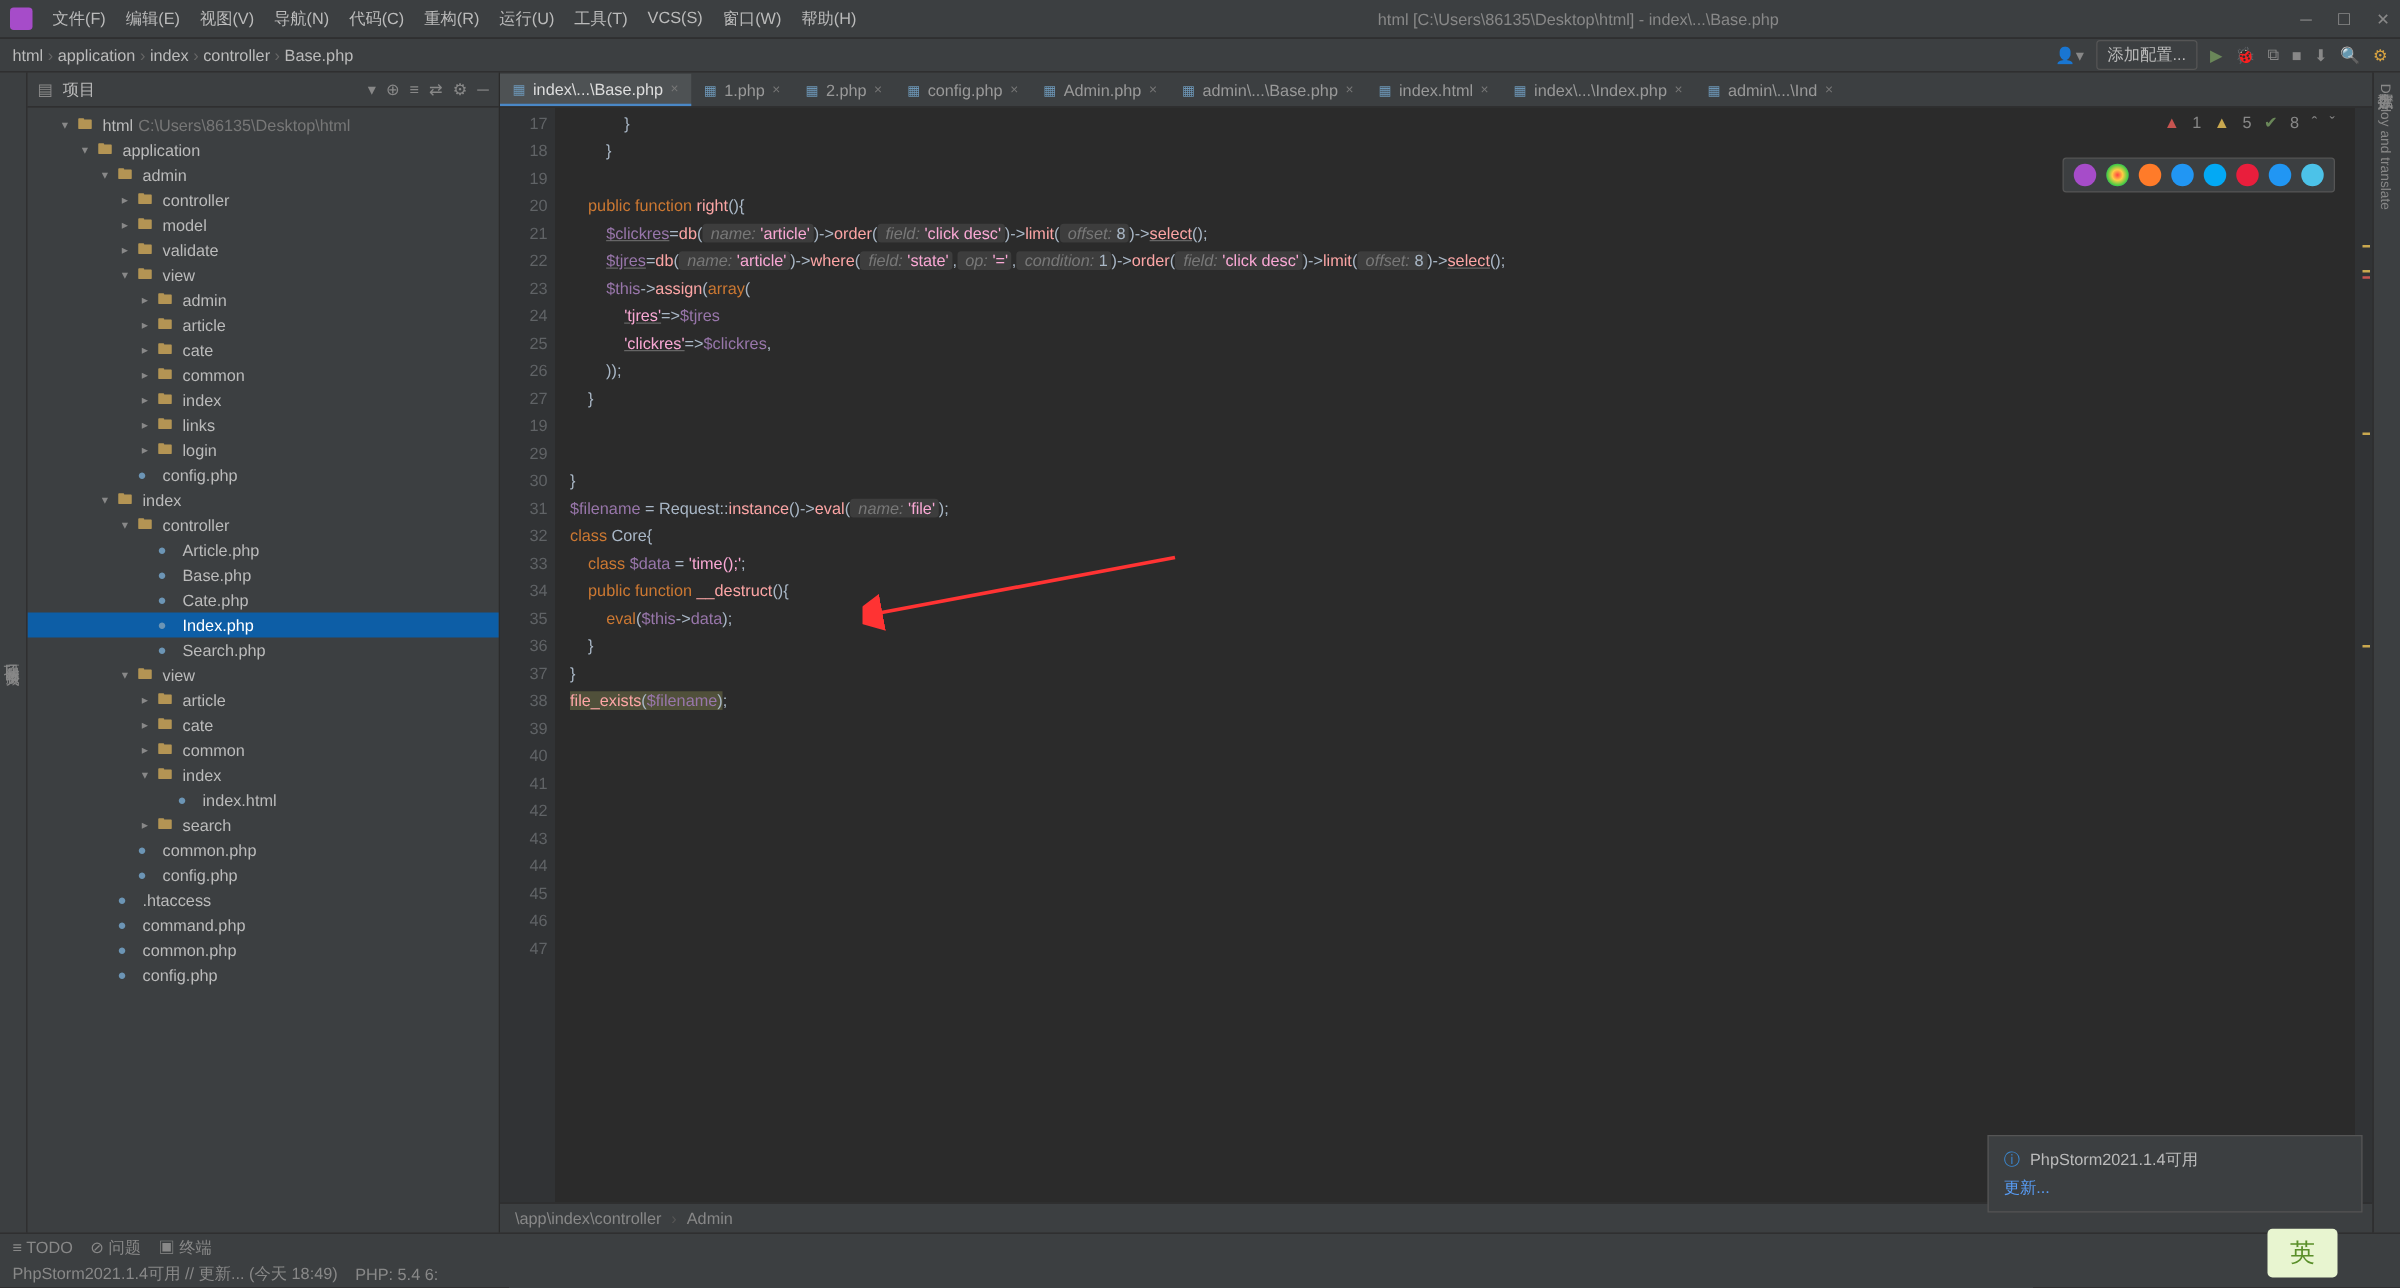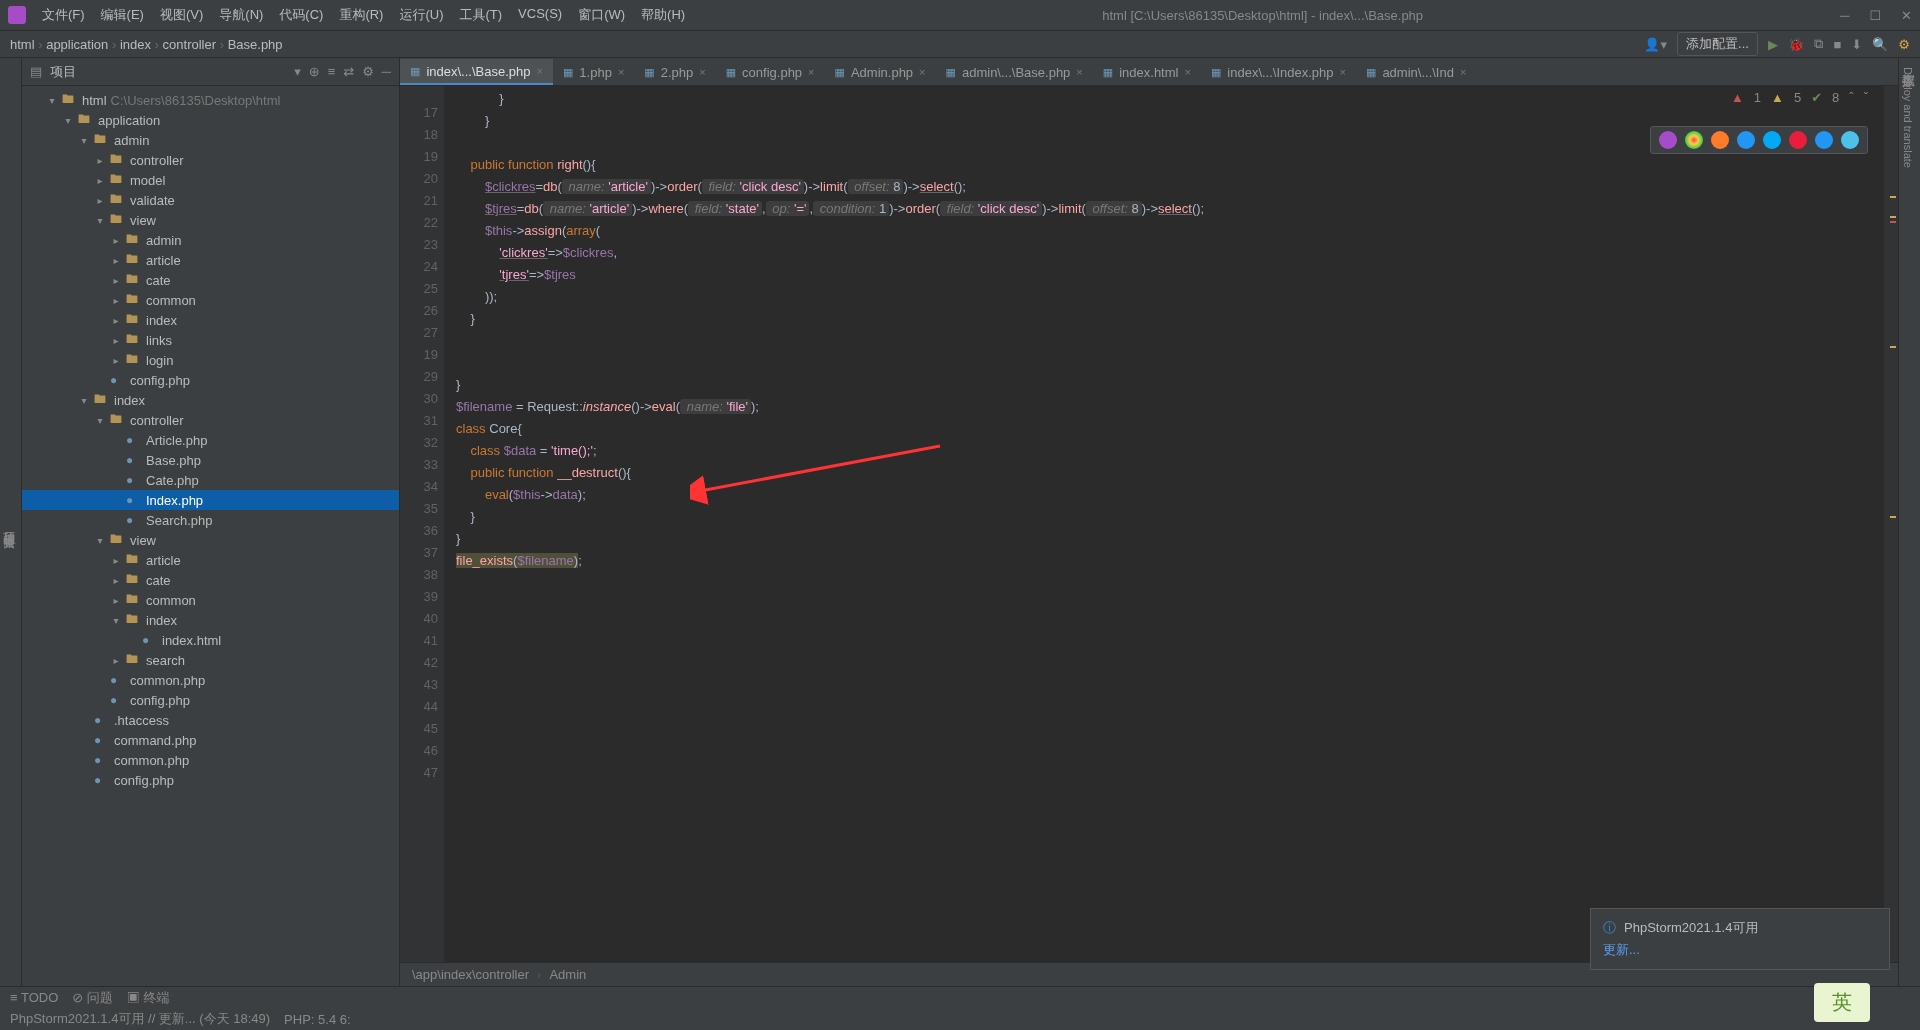--- a/index.html
+++ b/index.html
@@ -32,21 +32,21 @@
 .tree .fld{color:#b39454}
 .tree .php{color:#6c95b5}
 .tree .dim{color:#777}
 .editor-area{flex:1;display:flex;flex-direction:column;background:#2b2b2b}
 .tabs{height:28px;background:#3c3f41;display:flex;align-items:flex-end;border-bottom:1px solid #2b2b2b;overflow:hidden}
 .tab{display:flex;align-items:center;height:26px;padding:0 10px;gap:6px;color:#999;cursor:pointer}
 .tab.active{background:#4e5254;color:#ddd;border-bottom:2px solid #4a88c7}
 .tab .cls{color:#777;font-size:11px}
 .tab .fi{color:#6c95b5;font-size:11px}
 .editor{flex:1;display:flex;position:relative;overflow:hidden}
-.gutter{width:44px;background:#313335;color:#606366;text-align:right;padding:16px 6px 0 0;font-family:Consolas,monospace;font-size:13px;line-height:22px}
+.gutter{width:44px;background:#313335;color:#606366;text-align:right;padding:2px 6px 0 0;font-family:Consolas,monospace;font-size:13px;line-height:22px}
 .code{flex:1;font-family:Consolas,monospace;font-size:14px;line-height:22px;padding:2px 0 0 12px;color:#a9b7c6;position:relative}
 .code .ln{height:22px;white-space:pre}
 .kw{color:#cc7832}
 .fn{color:#fca5a5}
 .str{color:#f9a8d4}
 .var{color:#9876aa}
 .hint{color:#787878;font-style:italic}
 .hintbg{background:#3d3d3d;border-radius:3px;padding:0 3px}
 .und{text-decoration:underline;text-decoration-color:#666}
 .hlbg{background:#50503a}
@@ -388,28 +388,28 @@
           <div>47</div>
         </div>
       <div class="code" id="code">
           <div class="ln">            }</div>
           <div class="ln">        }</div>
           <div class="ln"></div>
           <div class="ln">    <span class="kw">public function</span> <span class="fn">right</span>(){</div>
           <div class="ln">        <span class="var und">$clickres</span>=<span class="fn">db</span>(<span class="hintbg"><span class="hint"> name: </span><span class="str">'article'</span></span>)-&gt;<span class="fn">order</span>(<span class="hintbg"><span class="hint"> field: </span><span class="str">'click desc'</span></span>)-&gt;<span class="fn">limit</span>(<span class="hintbg"><span class="hint"> offset: </span>8</span>)-&gt;<span class="fn und">select</span>();</div>
           <div class="ln">        <span class="var und">$tjres</span>=<span class="fn">db</span>(<span class="hintbg"><span class="hint"> name: </span><span class="str">'article'</span></span>)-&gt;<span class="fn">where</span>(<span class="hintbg"><span class="hint"> field: </span><span class="str">'state'</span></span>,<span class="hintbg"><span class="hint"> op: </span><span class="str">'='</span></span>,<span class="hintbg"><span class="hint"> condition: </span>1</span>)-&gt;<span class="fn">order</span>(<span class="hintbg"><span class="hint"> field: </span><span class="str">'click desc'</span></span>)-&gt;<span class="fn">limit</span>(<span class="hintbg"><span class="hint"> offset: </span>8</span>)-&gt;<span class="fn und">select</span>();</div>
           <div class="ln">        <span class="var">$this</span>-&gt;<span class="fn">assign</span>(<span class="kw">array</span>(</div>
+          <div class="ln">            <span class="str und">'tjres'</span>=&gt;<span class="var">$tjres</span></div>
           <div class="ln">            <span class="str und">'clickres'</span>=&gt;<span class="var">$clickres</span>,</div>
-          <div class="ln">            <span class="str und">'tjres'</span>=&gt;<span class="var">$tjres</span></div>
           <div class="ln">        ));</div>
           <div class="ln">    }</div>
           <div class="ln"></div>
           <div class="ln"></div>
           <div class="ln">}</div>
-          <div class="ln"><span class="var">$filename</span> = Request::<span class="fn" style="font-style:italic">instance</span>()-&gt;<span class="fn">eval</span>(<span class="hintbg"><span class="hint"> name: </span><span class="str">'file'</span></span>);</div>
+          <div class="ln"><span class="var">$filename</span> = Request::<span class="fn" style="">instance</span>()-&gt;<span class="fn">eval</span>(<span class="hintbg"><span class="hint"> name: </span><span class="str">'file'</span></span>);</div>
           <div class="ln"><span class="kw">class</span> Core{</div>
           <div class="ln">    <span class="kw">class</span> <span class="var">$data</span> = <span class="str">'time();'</span>;</div>
           <div class="ln">    <span class="kw">public function</span> <span class="fn">__destruct</span>(){</div>
           <div class="ln">        <span class="kw">eval</span>(<span class="var">$this</span>-&gt;<span class="var">data</span>);</div>
           <div class="ln">    }</div>
           <div class="ln">}</div>
           <div class="ln"><span class="hlbg"><span class="fn">file_exists</span>(<span class="var">$filename</span>)</span>;</div>
           <div class="ln"></div>
           <div class="ln"></div>
           <div class="ln"></div>

